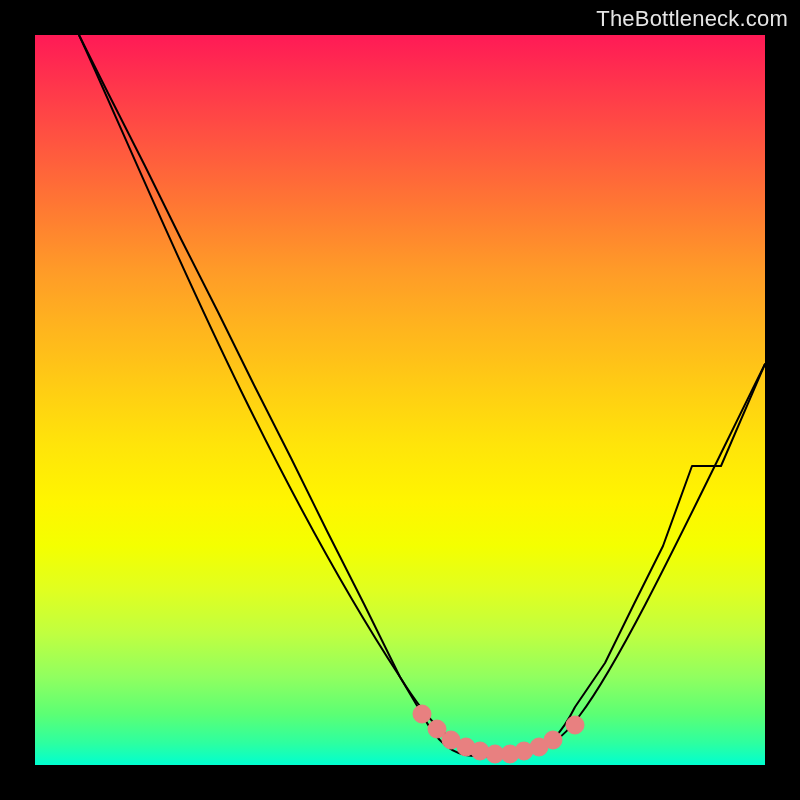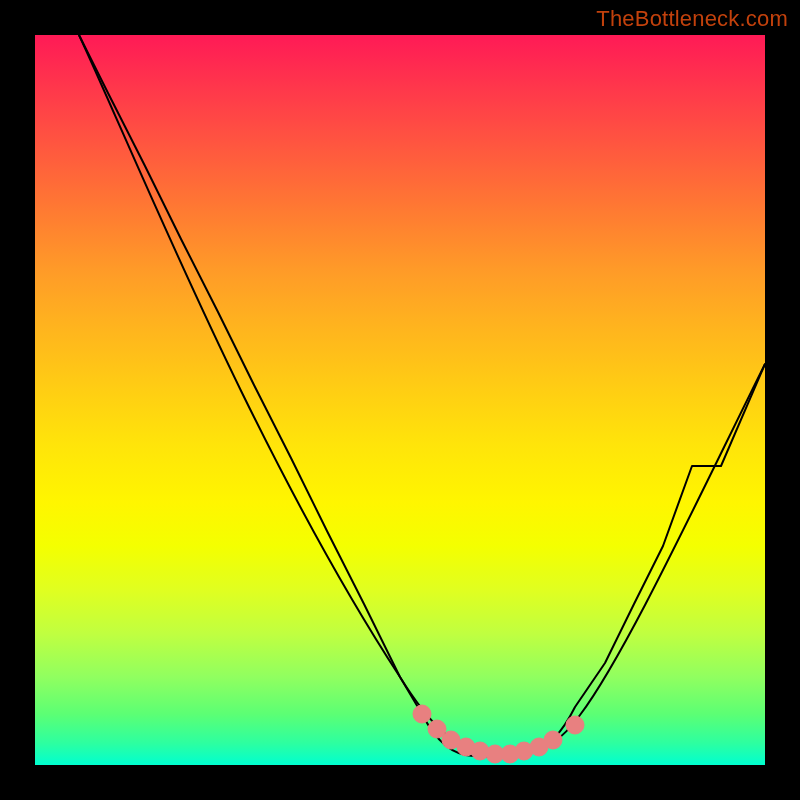--- a/index.html
+++ b/index.html
@@ -43,21 +43,21 @@
       #00ffd0 100%
     );
   }
   .watermark {
     position: absolute;
     top: 6px;
     right: 12px;
     font-family: Arial, Helvetica, sans-serif;
     font-size: 22px;
     font-weight: 400;
-    color: #c2410c;
+    color: #e5e5e5;
     letter-spacing: 0.2px;
   }
   svg.curve {
     position: absolute;
     left: 35px;
     top: 35px;
     width: 730px;
     height: 730px;
     pointer-events: none;
   }

